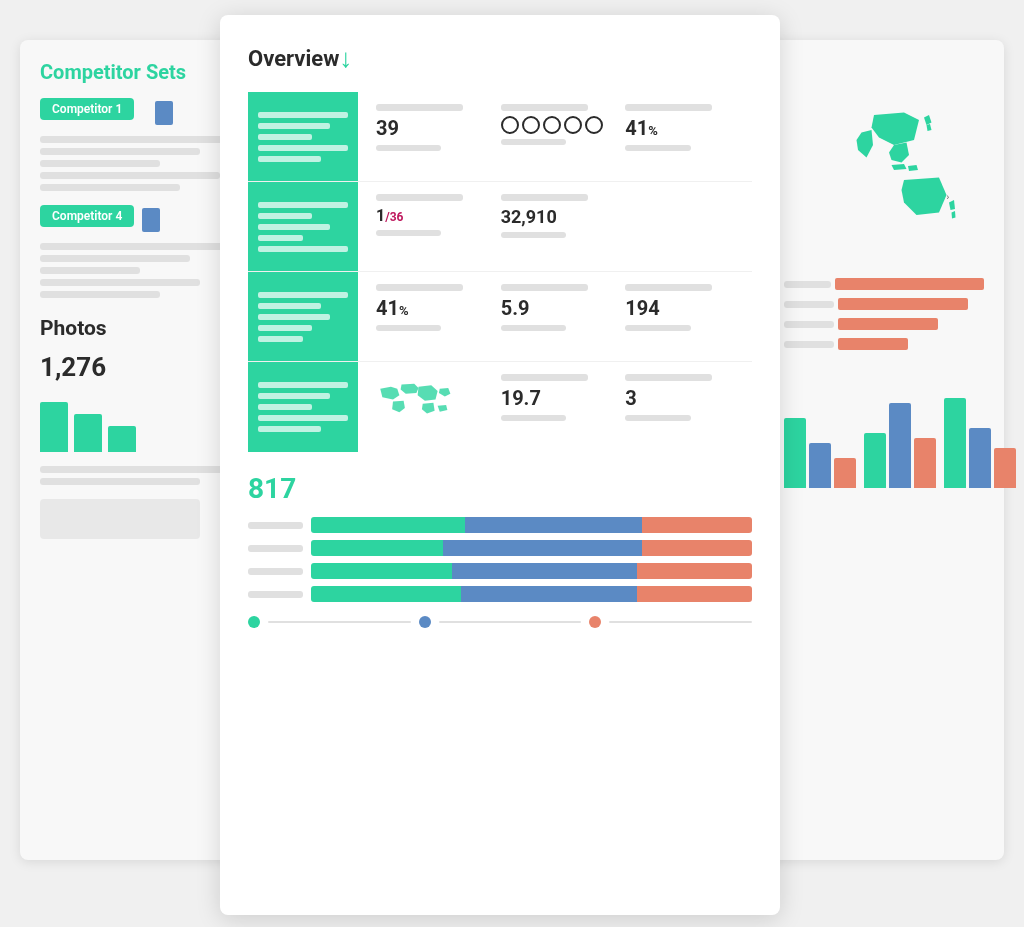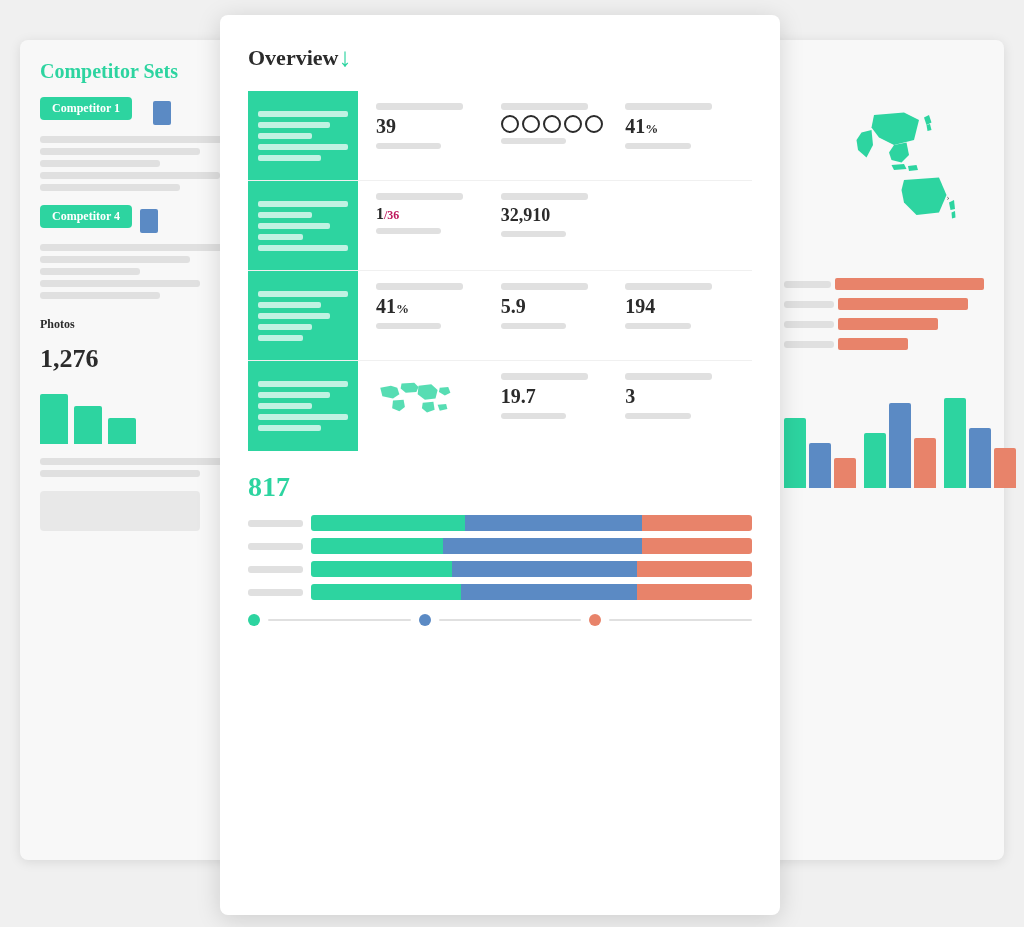--- a/index.html
+++ b/index.html
@@ -12,21 +12,20 @@
       position: relative;
     }
 
     .scene {
       position: relative;
       width: 1024px;
       height: 927px;
       display: flex;
       align-items: center;
       justify-content: center;
-      font-family: Liberation Serif, serif;
     }
 
     
     .card-back-left {
       position: absolute;
       left: 20px;
       top: 40px;
       width: 240px;
       height: 820px;
       background: #f8f8f8;
@@ -108,21 +107,21 @@
 
     .ph-line.w100 { width: 100%; }
     .ph-line.w80 { width: 80%; }
     .ph-line.w60 { width: 60%; }
     .ph-line.w70 { width: 70%; }
     .ph-line.w90 { width: 90%; }
     .ph-line.w50 { width: 50%; }
     .ph-line.w75 { width: 75%; }
 
     .photos-title {
-      font-size: 12px;
+      font-size: 21px;
       font-weight: 700;
       color: #2b2b2b;
       margin: 18px 0 12px 0;
     }
 
     .photos-number {
       font-size: 26px;
       font-weight: 700;
       color: #2b2b2b;
       margin-bottom: 10px;

